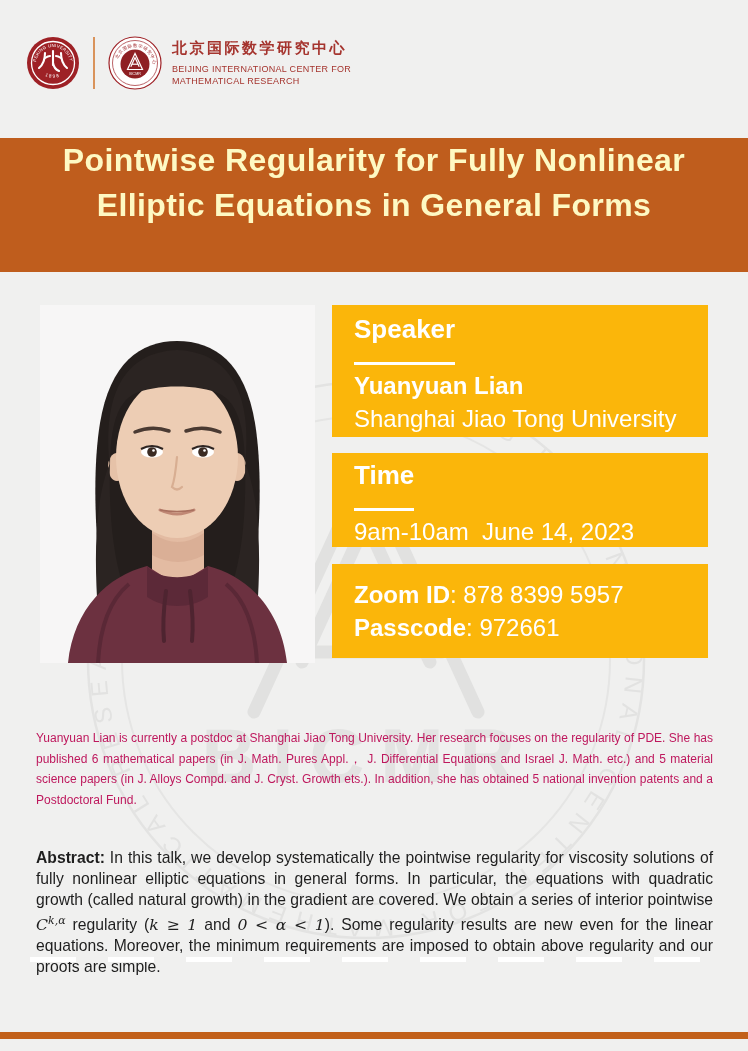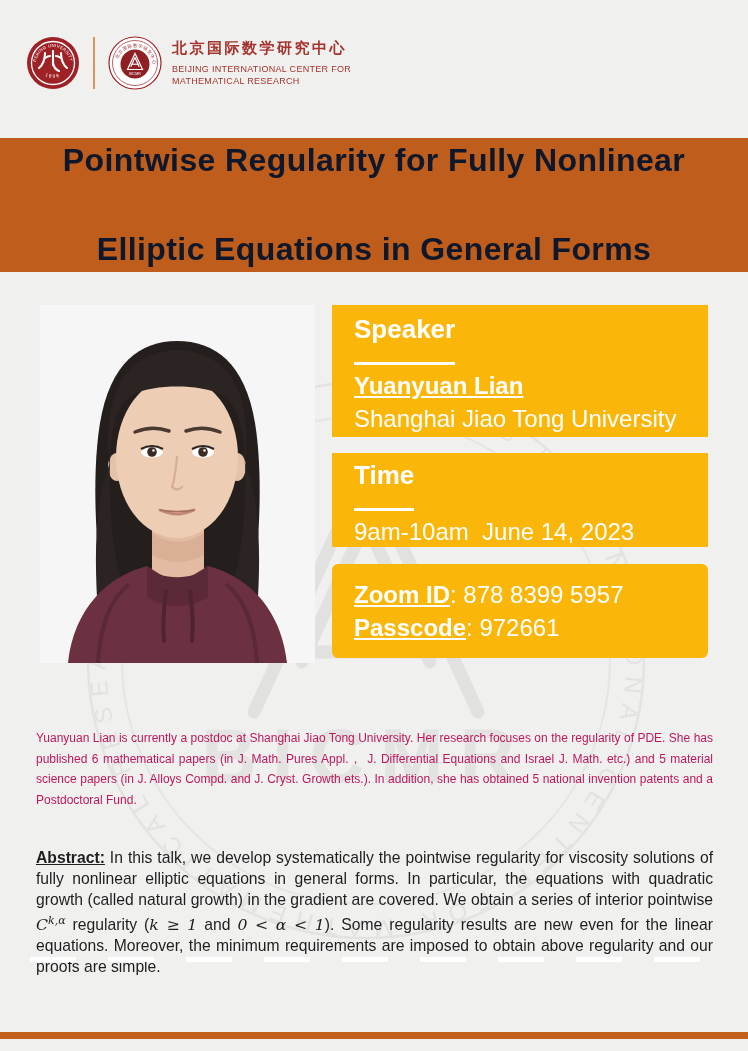--- a/index.html
+++ b/index.html
@@ -12,40 +12,40 @@
   
   .header{position:absolute;top:36px;left:26px;display:flex;align-items:center;z-index:2;}
   .logo{display:block;}
   .logo-divider{width:2px;height:52px;background:#D9935B;margin:0 13px;}
   .org-text{margin-left:10px;}
   .org-cn{color:#A5342E;font-size:15px;font-weight:700;letter-spacing:2.5px;margin-bottom:5px;}
   .org-en{color:#A5342E;font-size:9px;font-weight:400;letter-spacing:0.3px;line-height:12px;}
   
   .banner{
     position:absolute;top:138px;left:0;width:748px;height:134px;background:#BF5D1D;
-    color:#0f172a;display:flex;flex-direction:column;justify-content:space-between;align-items:center;z-index:1;
+    color:#fef9c3;display:flex;flex-direction:column;justify-content:flex-start;align-items:center;z-index:1;
   }
   .banner-line{font-size:32px;font-weight:700;line-height:45px;letter-spacing:0.4px;}
   
   .photo{position:absolute;left:40px;top:305px;width:275px;height:358px;background:#FBFBFA;z-index:1;}
   
   .info-box{
     position:absolute;left:332px;width:376px;background:#FBB60A;color:#fff;
     box-sizing:border-box;padding:8px 10px 0 22px;z-index:1;
   }
   .box-speaker{top:305px;height:132px;}
   .box-time{top:453px;height:94px;padding-top:6px;}
-  .box-zoom{top:564px;height:94px;display:flex;flex-direction:column;justify-content:center;padding-top:0;border-radius:6px;}
+  .box-zoom{top:564px;height:94px;display:flex;flex-direction:column;justify-content:center;padding-top:0;}
   .box-heading{
     display:inline-block;font-size:26px;font-weight:700;line-height:32px;
     border-bottom:3px solid #fff;padding-bottom:17px;margin-bottom:4px;
   }
   .box-line{font-size:24px;line-height:33px;}
   .box-line-pre{white-space:pre;}
-  .bold{font-weight:700;text-decoration:underline;}
+  .bold{font-weight:700;}
   
   .bio{
     position:absolute;left:36px;top:716px;width:677px;z-index:1;
     font-size:12px;line-height:20.5px;text-align:justify;color:#be185d;
   }
   .abstract{
     position:absolute;left:36px;top:831px;width:677px;z-index:1;
     font-size:15.7px;line-height:21px;text-align:justify;color:#1E1E1E;
   }
   .math{font-family:"DejaVu Serif",serif;font-style:italic;}

